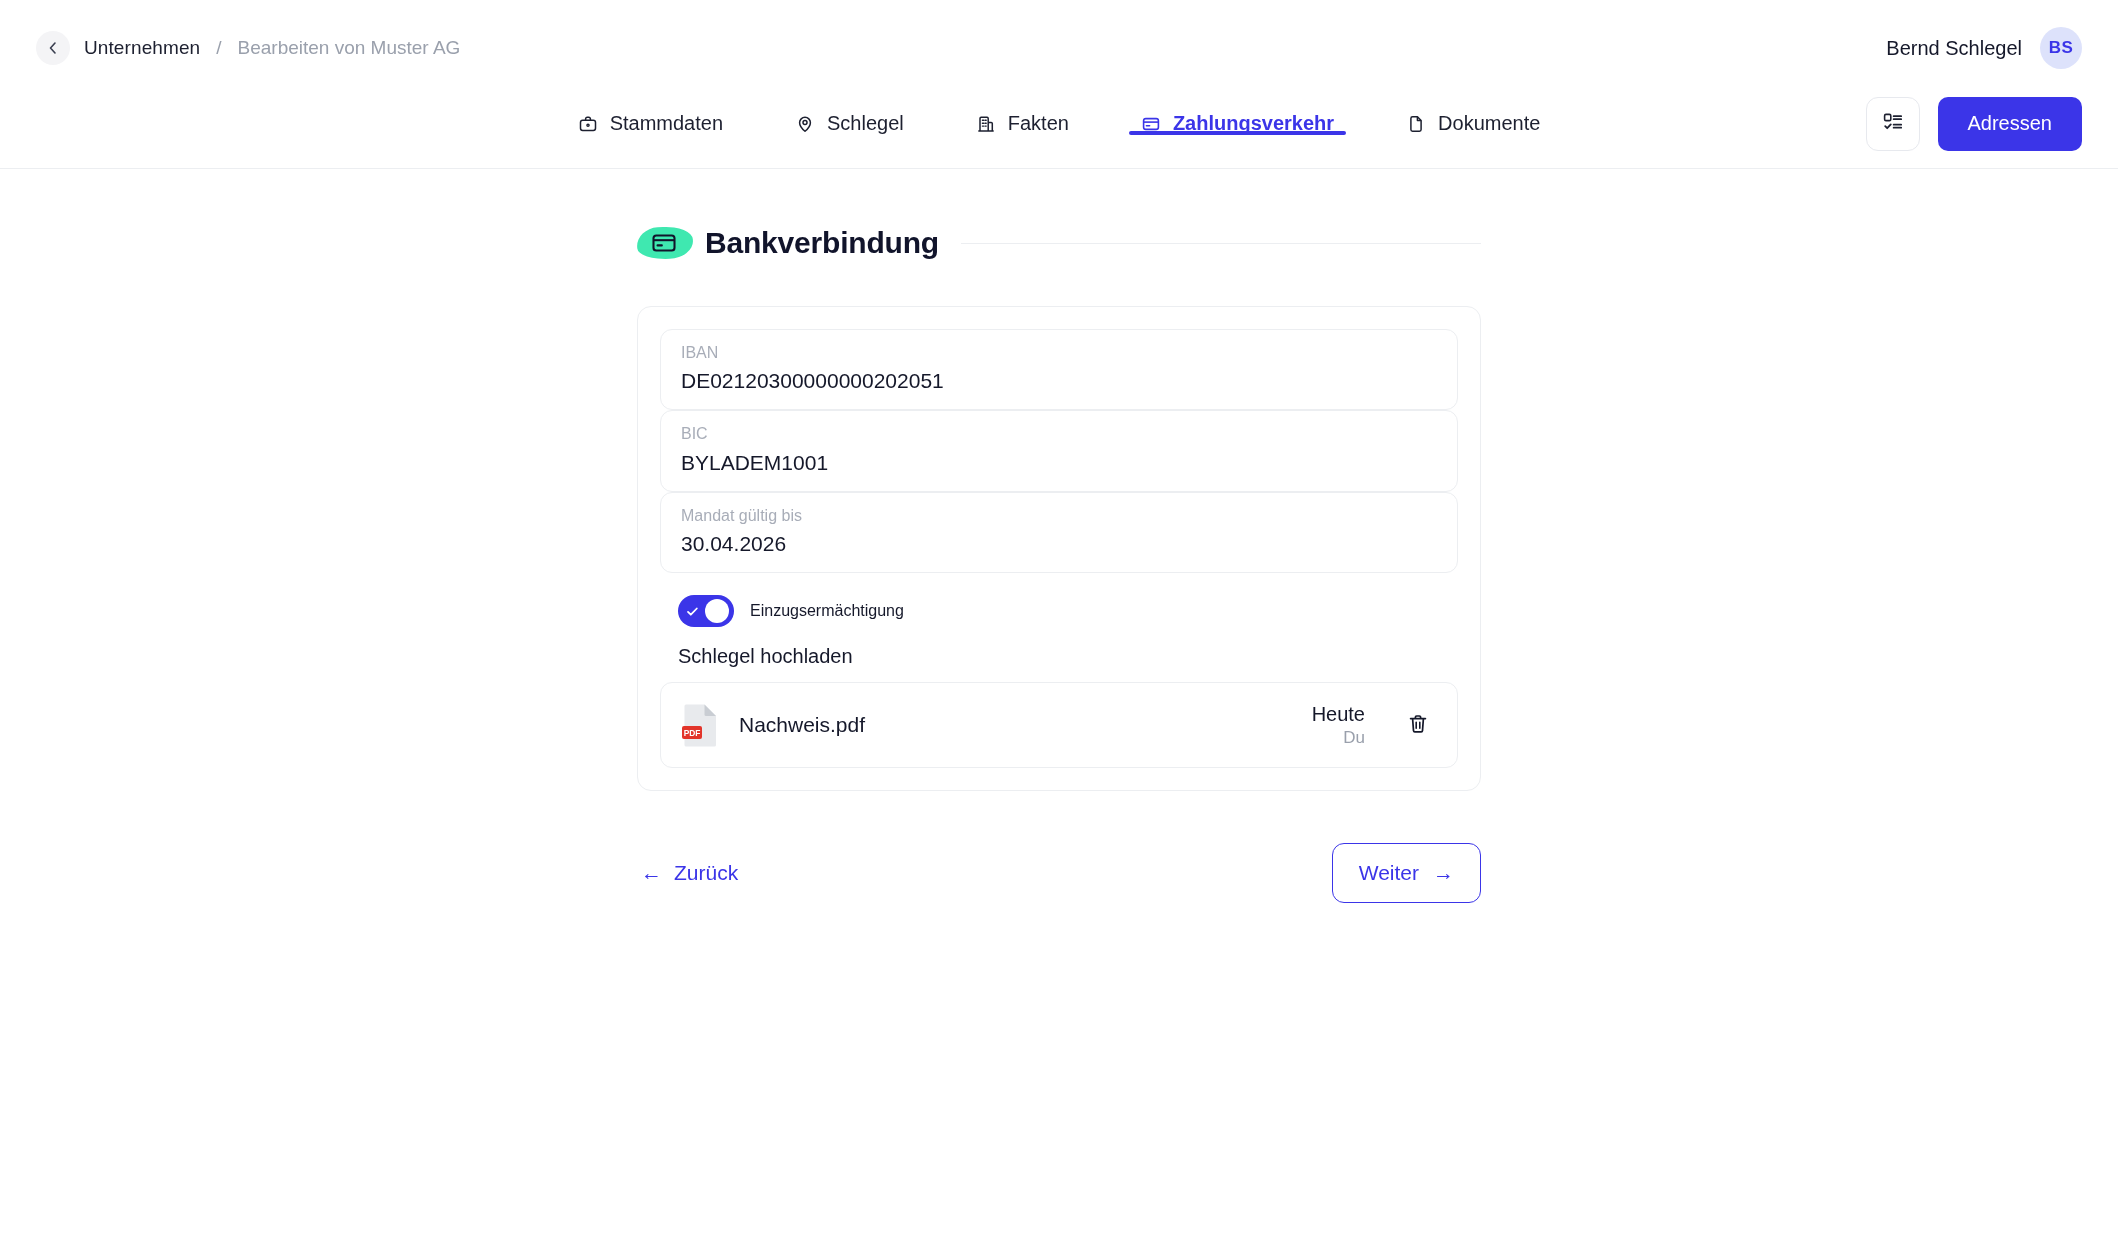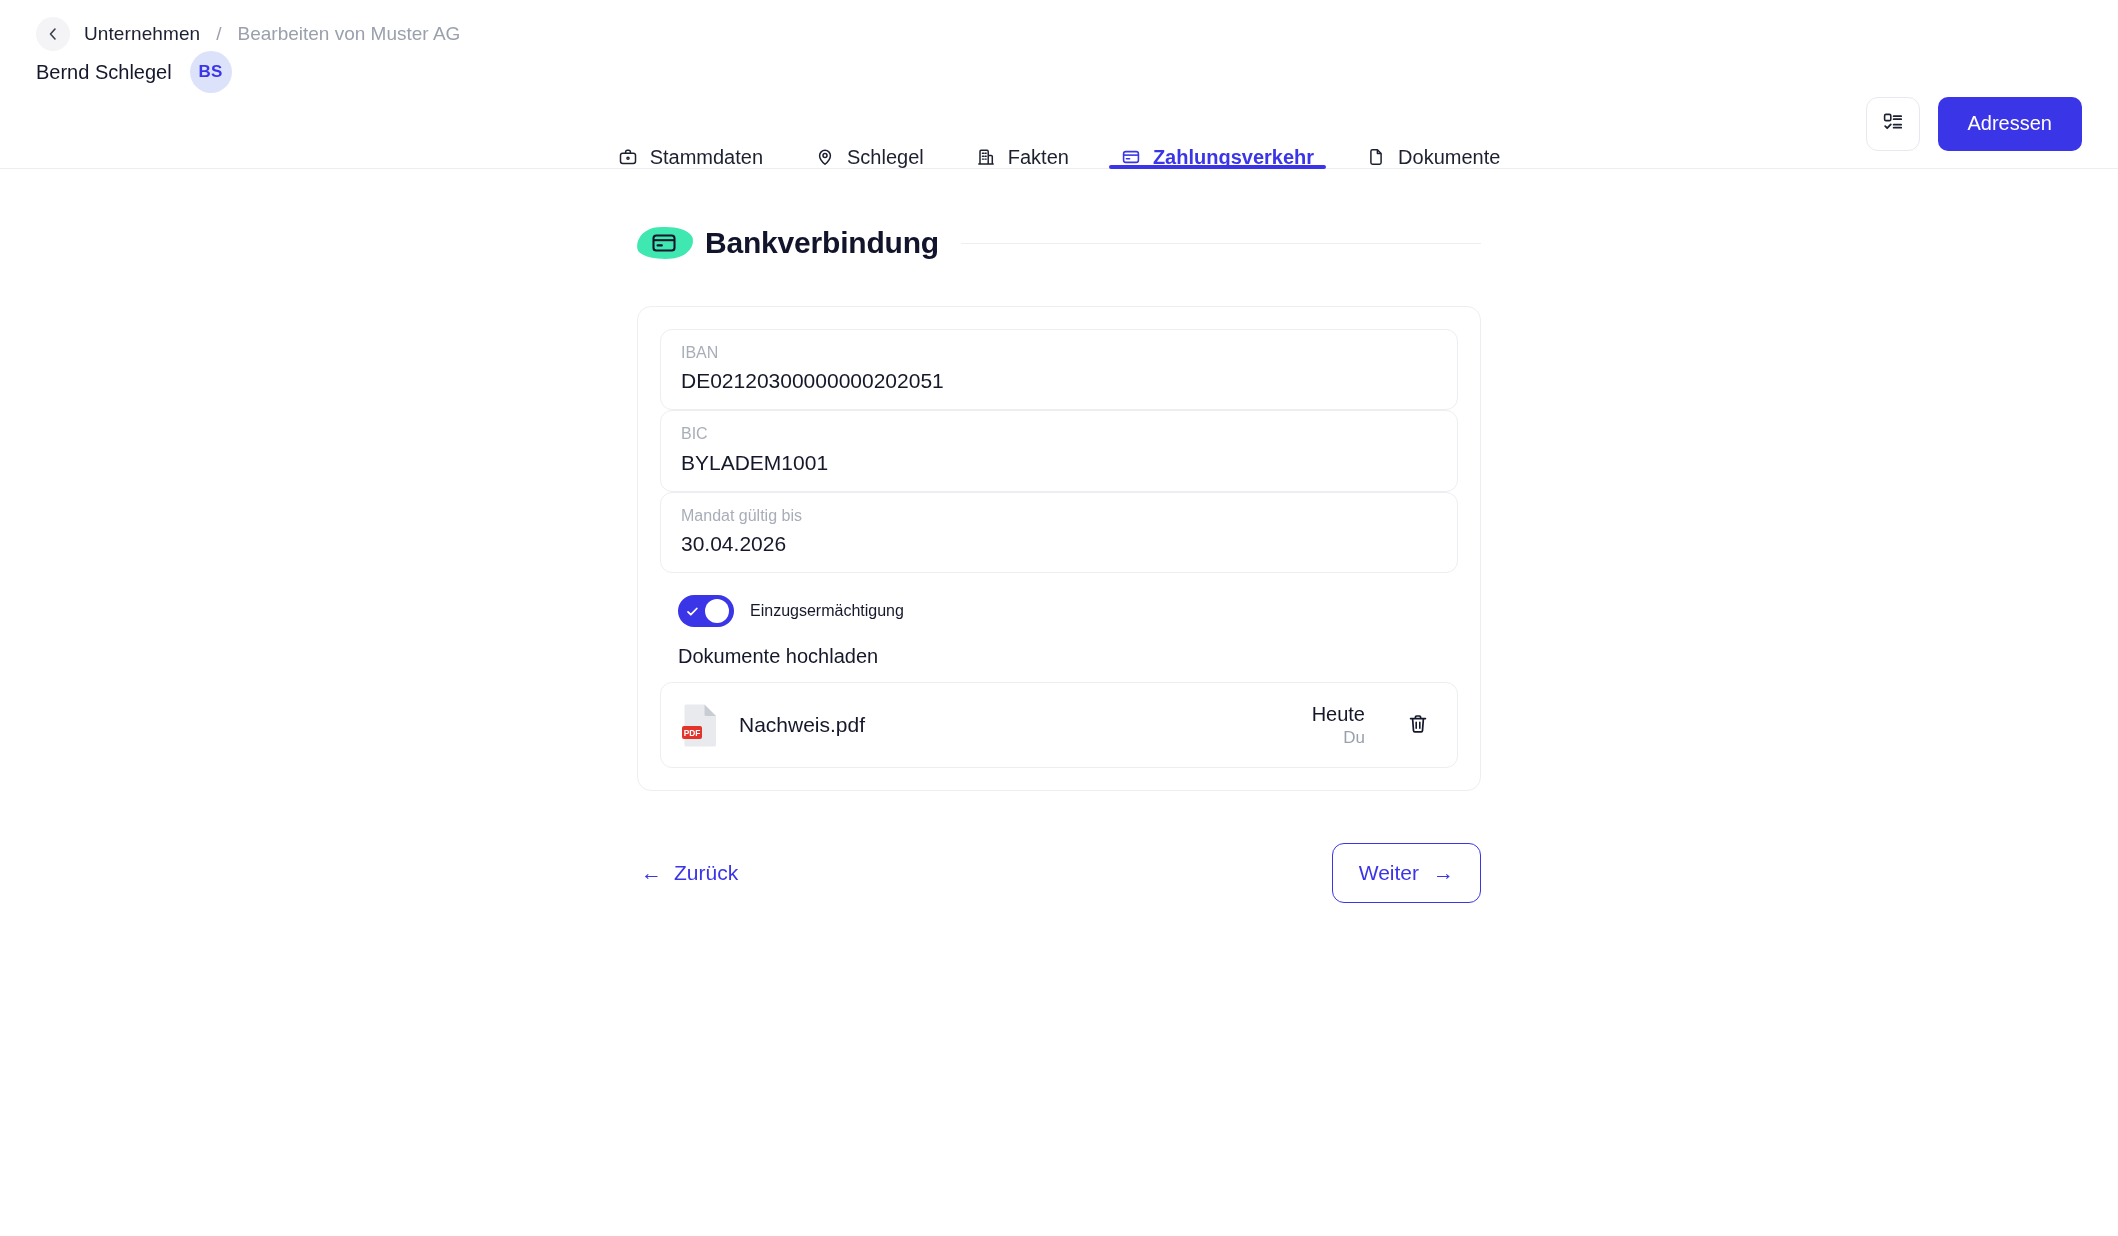--- a/index.html
+++ b/index.html
@@ -13,21 +13,20 @@
     overflow: hidden;
   }
 
   
   .topbar {
     height: 79px;
     display: flex;
     justify-content: space-between;
     padding: 17px 36px 0 36px;
     background: #ffffff;
-    flex-direction: column;
   }
 
   .breadcrumb {
     display: flex;
     align-items: center;
     gap: 14px;
   }
 
   .back-btn {
     width: 34px; height: 34px;
@@ -81,22 +80,22 @@
   .tabbar {
     position: relative;
     height: 90px;
     border-bottom: 1px solid #eceef1;
     display: flex;
     align-items: center;
     padding: 0 36px;
   }
   .tabs {
     display: flex;
-    align-items: flex-end;
-    gap: 44px;
+    align-items: center;
+    gap: 64px;
     margin: 0 auto;
     height: 90px;
   }
   .tab {
     display: flex;
     align-items: center;
     gap: 12px;
     font-size: 20px;
     color: #1d2030;
     cursor: pointer;
@@ -464,21 +463,21 @@
       <div class="toggle-row">
         <span class="toggle">
           <svg width="15" height="15" viewBox="0 0 16 16" fill="none">
             <path d="M3.2 8.4l3 3 6.4-6.6" stroke="#ffffff" stroke-width="1.9" stroke-linecap="round" stroke-linejoin="round"></path>
           </svg>
           <span class="knob"></span>
         </span>
         <span class="toggle-label">Einzugsermächtigung</span>
       </div>
 
-      <div class="upload-label">Dokumente hochladen</div>
+      <div class="upload-label">Schlegel hochladen</div>
 
       <div class="file-row">
         <span class="file-icon">
           <svg width="40" height="48" viewBox="0 0 40 48" fill="none">
             <path d="M5 3.5h18.5L35 15v29a1.5 1.5 0 0 1-1.5 1.5H5A1.5 1.5 0 0 1 3.5 44V5A1.5 1.5 0 0 1 5 3.5Z" fill="#e8eaed"></path>
             <path d="M23.5 3.5 35 15H25a1.5 1.5 0 0 1-1.5-1.5V3.5Z" fill="#c9cdd3"></path>
             <rect x="1" y="25" width="20" height="13" rx="2" fill="#e2342a"></rect>
             <text x="11" y="34.6" font-family="Liberation Sans, sans-serif" font-size="8.4" font-weight="bold" fill="#ffffff" text-anchor="middle">PDF</text>
           </svg>
         </span>

